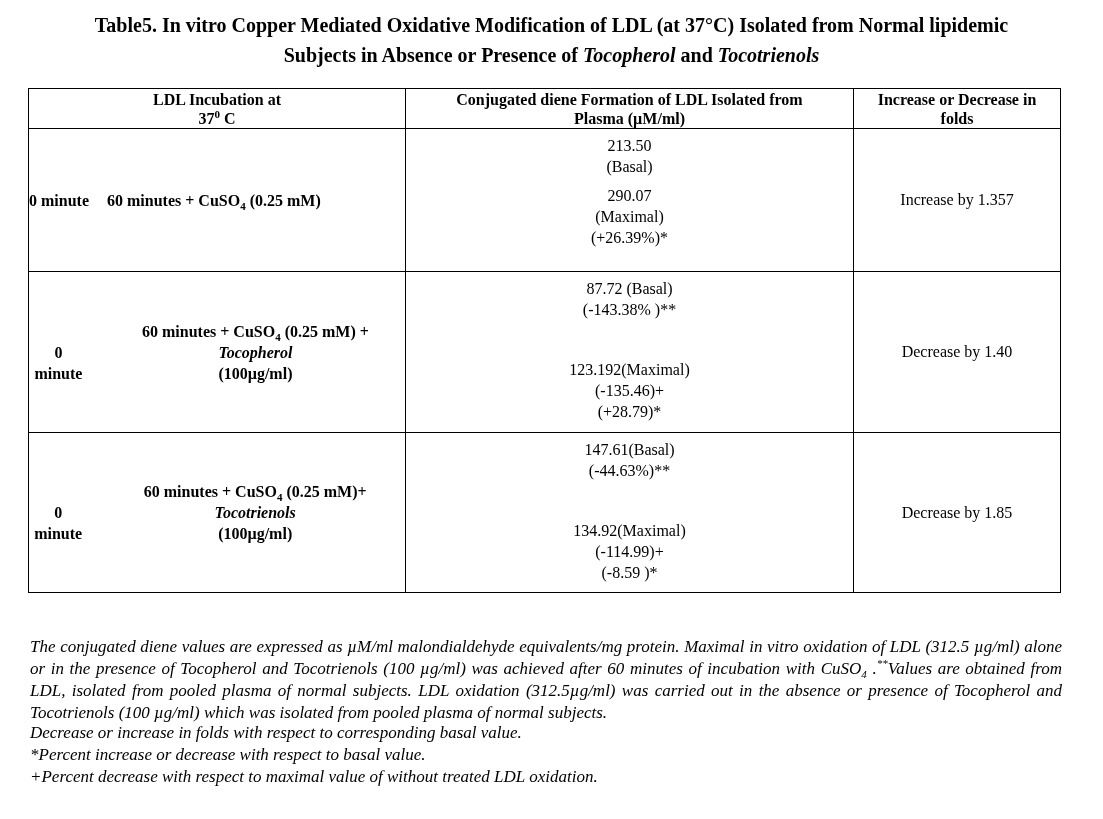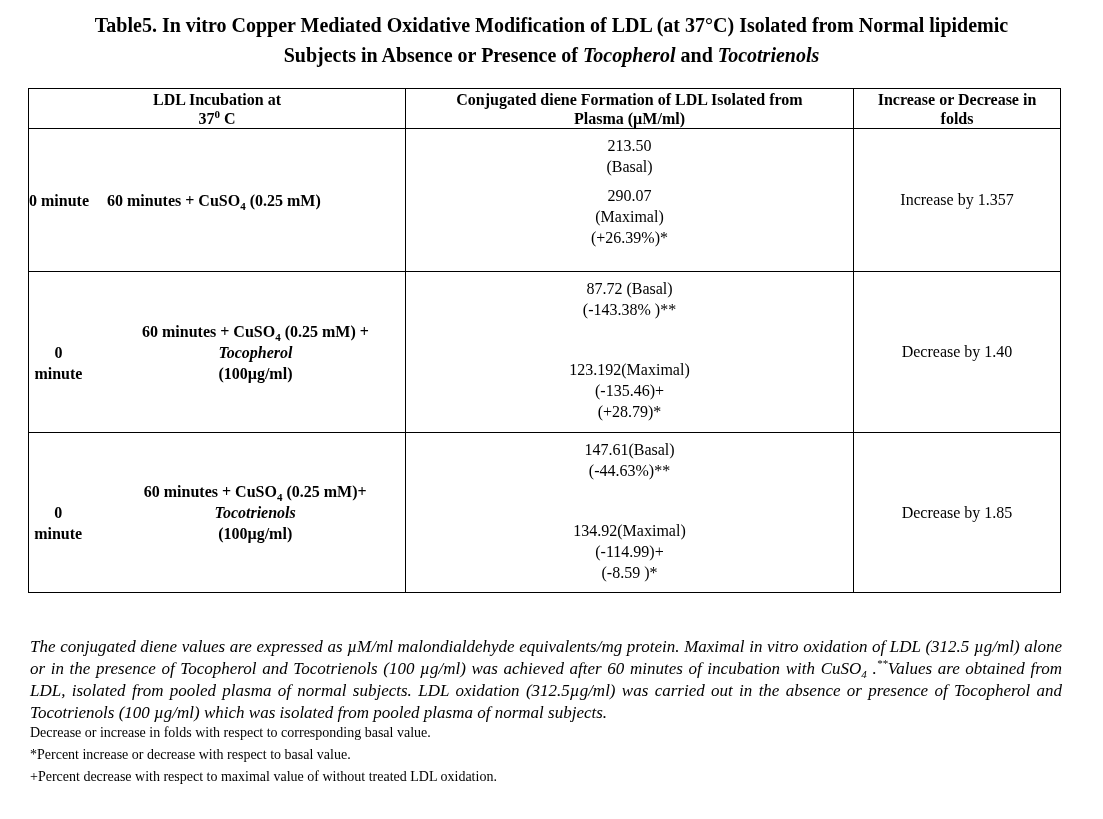--- a/index.html
+++ b/index.html
@@ -92,21 +92,22 @@
     font-size: 17px;
     font-style: italic;
     line-height: 22px;
     text-align: justify;
   }
   .note-list {
     position: absolute;
     left: 30px;
     top: 722px;
     width: 1032px;
-    font-size: 14px;
+    font-size: 17px;
+    font-style: italic;
     line-height: 22px;
   }
 </style>
 </head>
 <body>
 
 <div class="title">
   <div><span>Table5. In vitro Copper Mediated Oxidative Modification of LDL (at 37°C)  Isolated from Normal lipidemic</span></div>
   <div><span>Subjects in Absence or Presence of </span><i>Tocopherol</i><span> and </span><i>Tocotrienols</i></div>
 </div>

